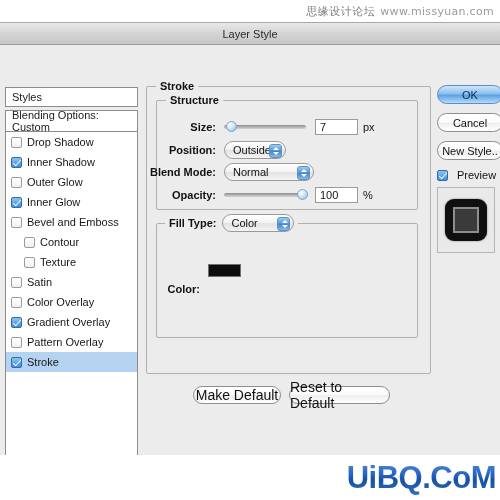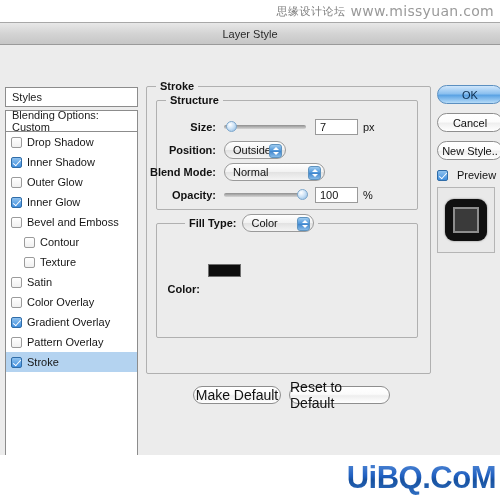--- a/index.html
+++ b/index.html
@@ -28,21 +28,21 @@
     box-sizing: border-box;
     border-radius: 10px;
   }
   #top-watermark .wm-cn {
     font-size: 11px;
     color: #7d7d7d;
     letter-spacing: 0.5px;
     font-family: "DejaVu Sans", sans-serif;
   }
   #top-watermark .wm-en {
-    font-size: 14px;
+    font-size: 11px;
     color: #9a9a9a;
     margin-left: 5px;
     letter-spacing: 0.3px;
     font-family: "DejaVu Sans", sans-serif;
   }
 
   #bottom-watermark {
     position: absolute;
     left: 0; top: 455px;
     width: 500px; height: 45px;
@@ -207,21 +207,20 @@
     width: 262px; height: 115px;
   }
   #filltype-header {
     position: absolute;
     top: -10px; left: 8px;
     background: #ececec;
     padding: 0 4px;
     display: flex;
     align-items: center;
     gap: 6px;
-    margin-left: 20px;
   }
   #filltype-header .lbl {
     font-size: 11px;
     color: #111111;
     font-weight: bold;
   }
 
   .row {
     position: absolute;
     display: flex;
@@ -507,21 +506,21 @@
       <div class="row" style="left:10px; top:63px; width:262px;">
         <span class="lab" style="width:60px;">Position:</span>
         <div class="popup" style="width:62px; margin-left:8px;">
           <span class="ptext">Outside</span>
           <span class="arrows"></span>
         </div>
       </div>
 
       <div class="row" style="left:2px; top:85px; width:270px;">
         <span class="lab" style="width:68px;">Blend Mode:</span>
-        <div class="popup" style="width:101px; margin-left:8px;">
+        <div class="popup" style="width:90px; margin-left:8px;">
           <span class="ptext">Normal</span>
           <span class="arrows"></span>
         </div>
       </div>
 
       <div class="row" style="left:10px; top:108px; width:262px;">
         <span class="lab" style="width:60px;">Opacity:</span>
         <div class="slider" id="opacity-slider" style="width:84px; margin-left:8px;">
           <div class="track"></div>
           <div class="knob" style="left: 73px;"></div>

